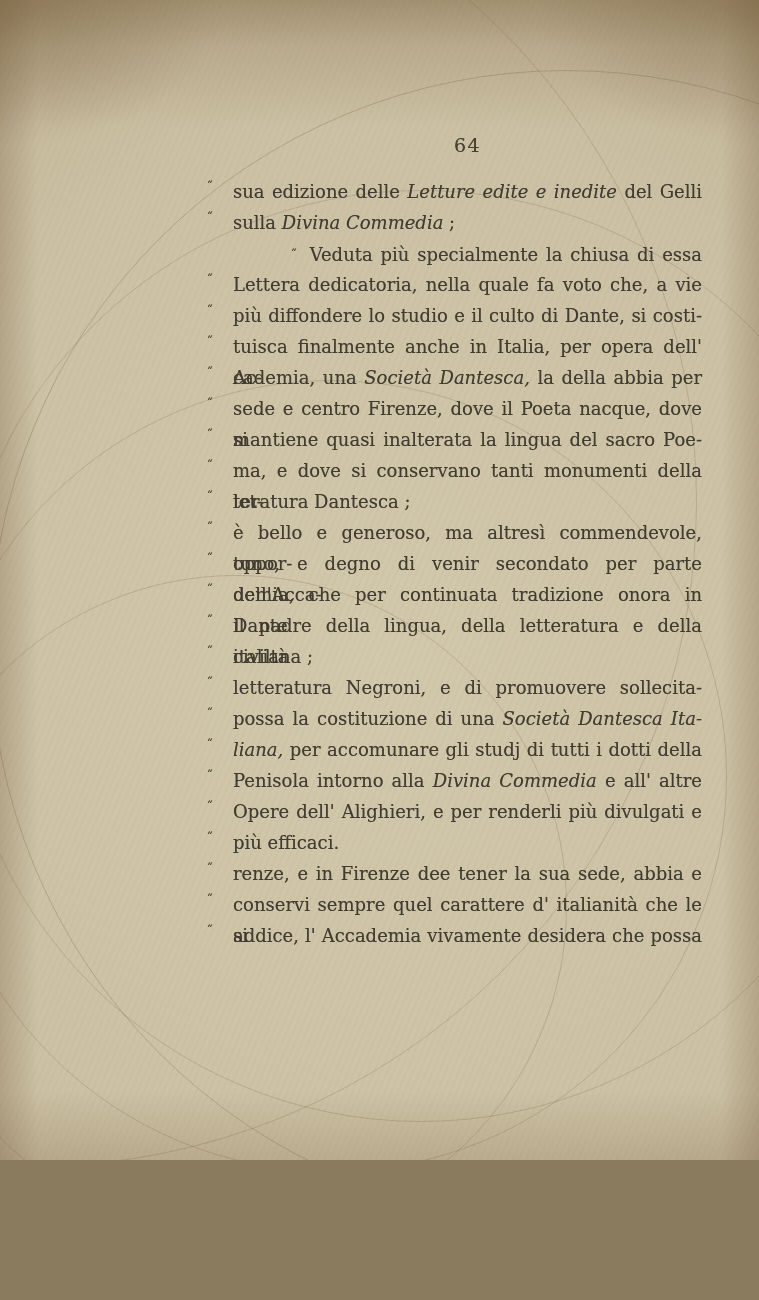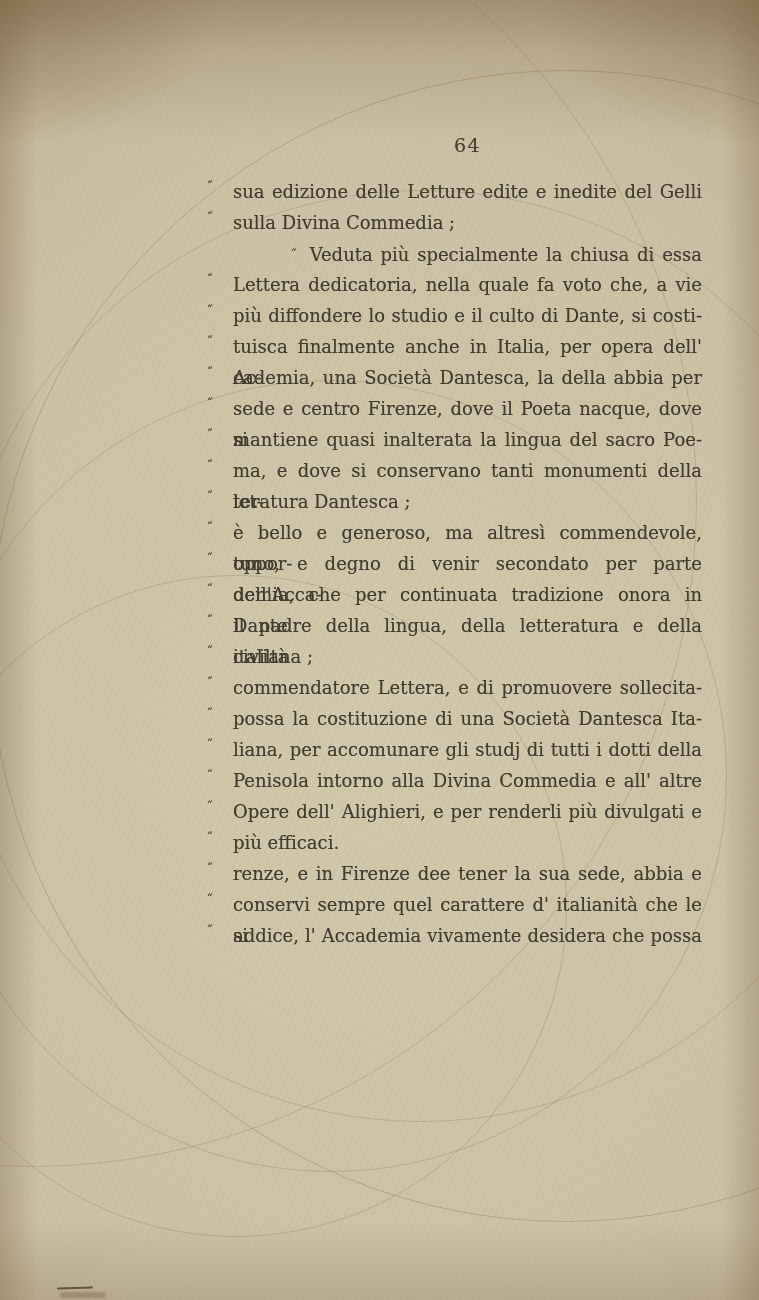--- a/index.html
+++ b/index.html
@@ -1,19 +1,19 @@
 <!DOCTYPE html>
 <html><head>
 <meta charset="utf-8">
 <title>Document</title>
 <style>
   html,body{margin:0;padding:0;background:#8a7a5e;}
   .page{
     position:relative;
-    width:759px;height:1300px;
+    width:759px;height:1160px;
     overflow:hidden;
     font-family:"DejaVu Serif", serif;
     background:
       radial-gradient(320px 210px at 0% 0%, rgba(108,84,50,0.38), rgba(108,84,50,0) 70%),
       radial-gradient(320px 210px at 100% 0%, rgba(108,84,50,0.34), rgba(108,84,50,0) 70%),
       linear-gradient(180deg, rgba(122,98,64,0.48) 0%, rgba(122,98,64,0.20) 4%, rgba(122,98,64,0) 11%),
       linear-gradient(0deg, rgba(115,92,60,0.22) 0%, rgba(115,92,60,0) 6%),
       linear-gradient(90deg, rgba(115,92,60,0.28) 0%, rgba(115,92,60,0) 5%),
       linear-gradient(270deg, rgba(115,92,60,0.28) 0%, rgba(115,92,60,0) 5%),
       repeating-linear-gradient(113deg, rgba(120,100,70,0.035) 0 2px, rgba(0,0,0,0) 2px 6px),
@@ -49,21 +49,21 @@
     text-align:justify;text-align-last:justify;
     white-space:normal;
   }
   .line.nojust .ltext{text-align-last:left;}
   .qmark{
     font-size:11px;font-style:italic;color:#4a4433;
     letter-spacing:-1px;
   }
   .line > .qmark{position:absolute;left:-26px;top:-6px;}
   .line.indent .qmark{position:static;display:inline-block;margin:0 14px 0 58px;vertical-align:4px;}
-  .it{}
+  .it{font-style:italic;}
   
   .scanmark-dash{
     position:absolute;left:57px;top:1287px;width:36px;height:2px;
     background:rgba(72,60,44,0.78);transform:rotate(-2deg);border-radius:1px;
   }
   .scanmark-blob{
     position:absolute;left:60px;top:1292px;width:46px;height:6px;
     background:rgba(105,88,64,0.35);border-radius:3px;filter:blur(1px);
   }
 </style>
@@ -138,21 +138,21 @@
       <div class="line">
         <span class="qmark">“</span>
         <span class="ltext"><span>il padre della lingua, della letteratura e della civiltà</span></span>
       </div>
       <div class="line nojust">
         <span class="qmark">“</span>
         <span class="ltext"><span>italiana ;</span></span>
       </div>
       <div class="line">
         <span class="qmark">“</span>
-        <span class="ltext"><span>commendatore Lettera, e di promuovere sollecita-</span></span>
+        <span class="ltext"><span>letteratura Negroni, e di promuovere sollecita-</span></span>
       </div>
       <div class="line">
         <span class="qmark">“</span>
         <span class="ltext"><span>possa la costituzione di una </span><span class="it">Società Dantesca Ita-</span></span>
       </div>
       <div class="line">
         <span class="qmark">“</span>
         <span class="ltext"><span class="it">liana,</span><span> per accomunare gli studj di tutti i dotti della</span></span>
       </div>
       <div class="line">

